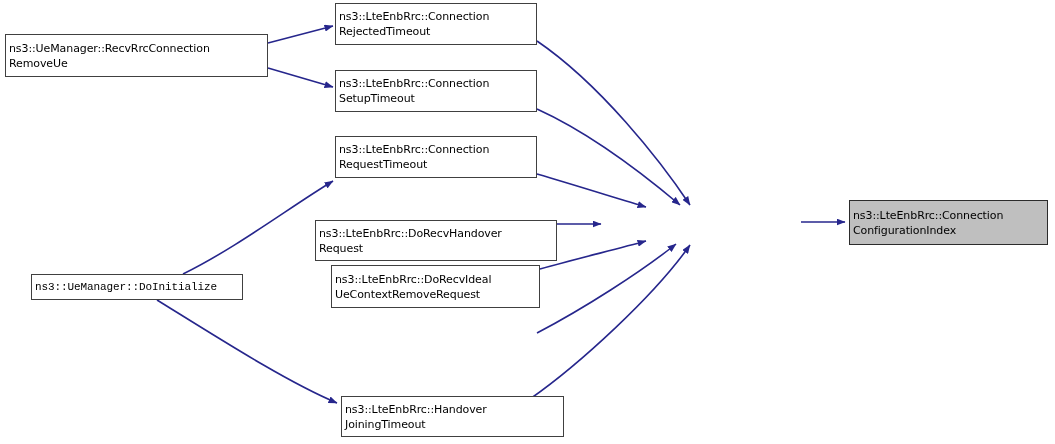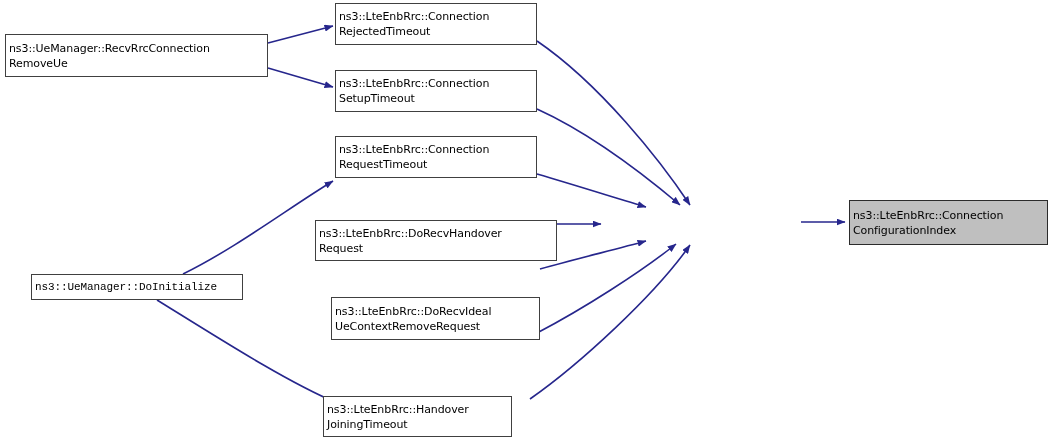--- a/index.html
+++ b/index.html
@@ -108,27 +108,27 @@
   <div class="node" style="left:335px; top:136px; width:202px; height:42px;">
     <span class="label">ns3::LteEnbRrc::Connection
 RequestTimeout</span>
   </div>
 
   <div class="node" style="left:315px; top:220px; width:242px; height:41px;">
     <span class="label">ns3::LteEnbRrc::DoRecvHandover
 Request</span>
   </div>
 
-  <div class="node" style="left:331px; top:265px; width:209px; height:43px;margin-top:32px;">
+  <div class="node" style="left:331px; top:265px; width:209px; height:43px;">
     <span class="label">ns3::LteEnbRrc::DoRecvIdeal
 UeContextRemoveRequest</span>
   </div>
 
 
-  <div class="node" style="left:323px; top:396px; width:189px; height:41px;">
+  <div class="node" style="left:341px; top:396px; width:223px; height:41px;">
     <span class="label">ns3::LteEnbRrc::Handover
 JoiningTimeout</span>
   </div>
 
   <div class="node" style="left:31px; top:274px; width:212px; height:26px;font-family:Liberation Mono, monospace;">
     <span class="label">ns3::UeManager::DoInitialize</span>
   </div>
 
 
   <div class="node highlight" style="left:849px; top:200px; width:199px; height:45px;">

